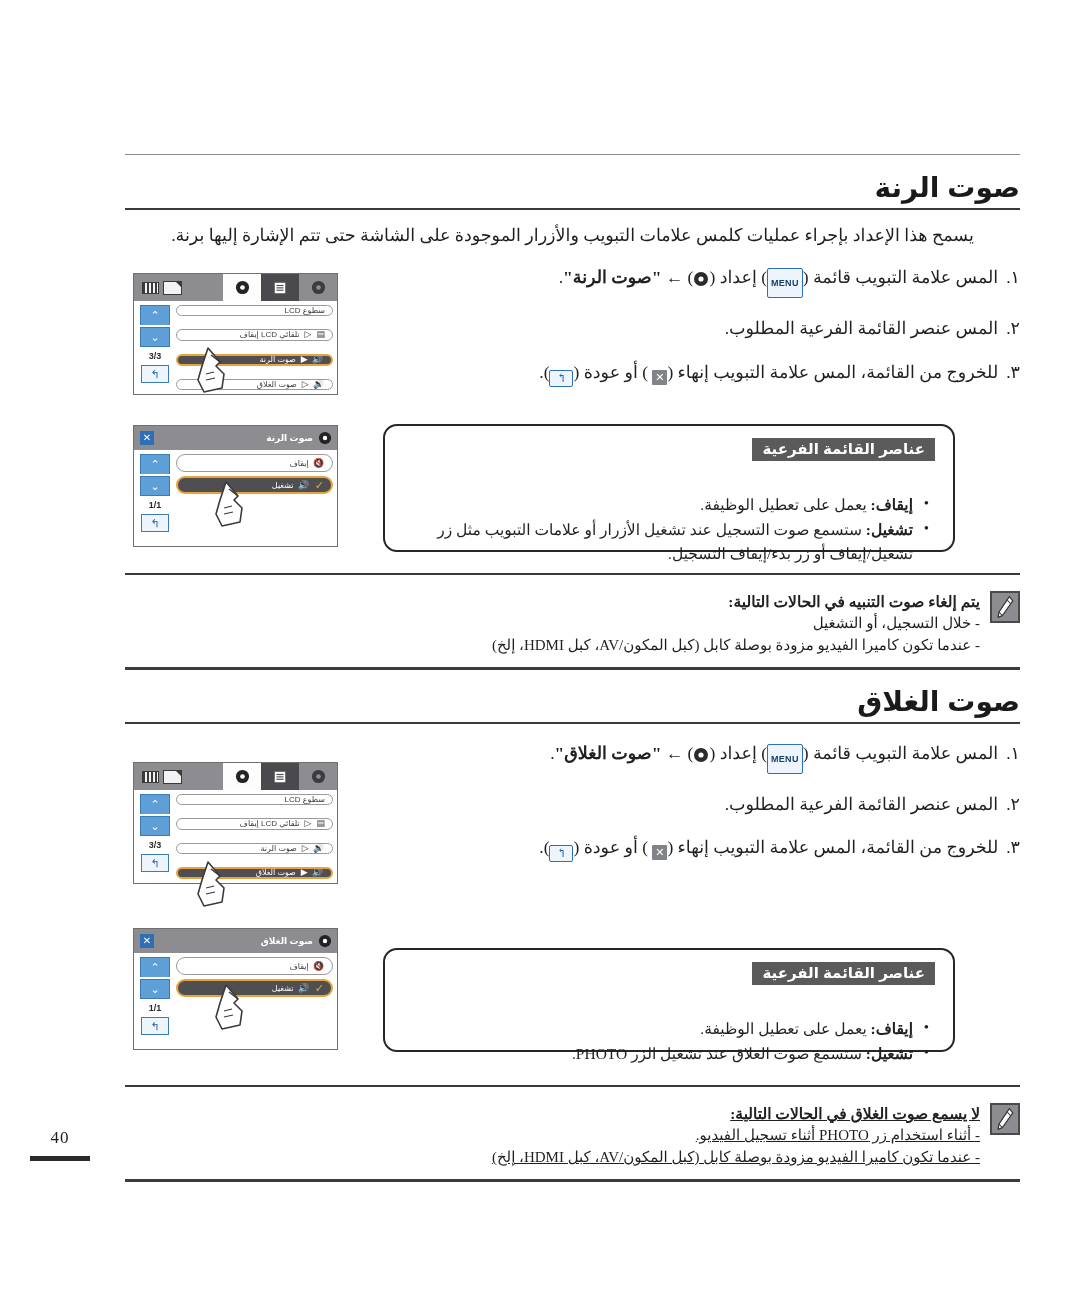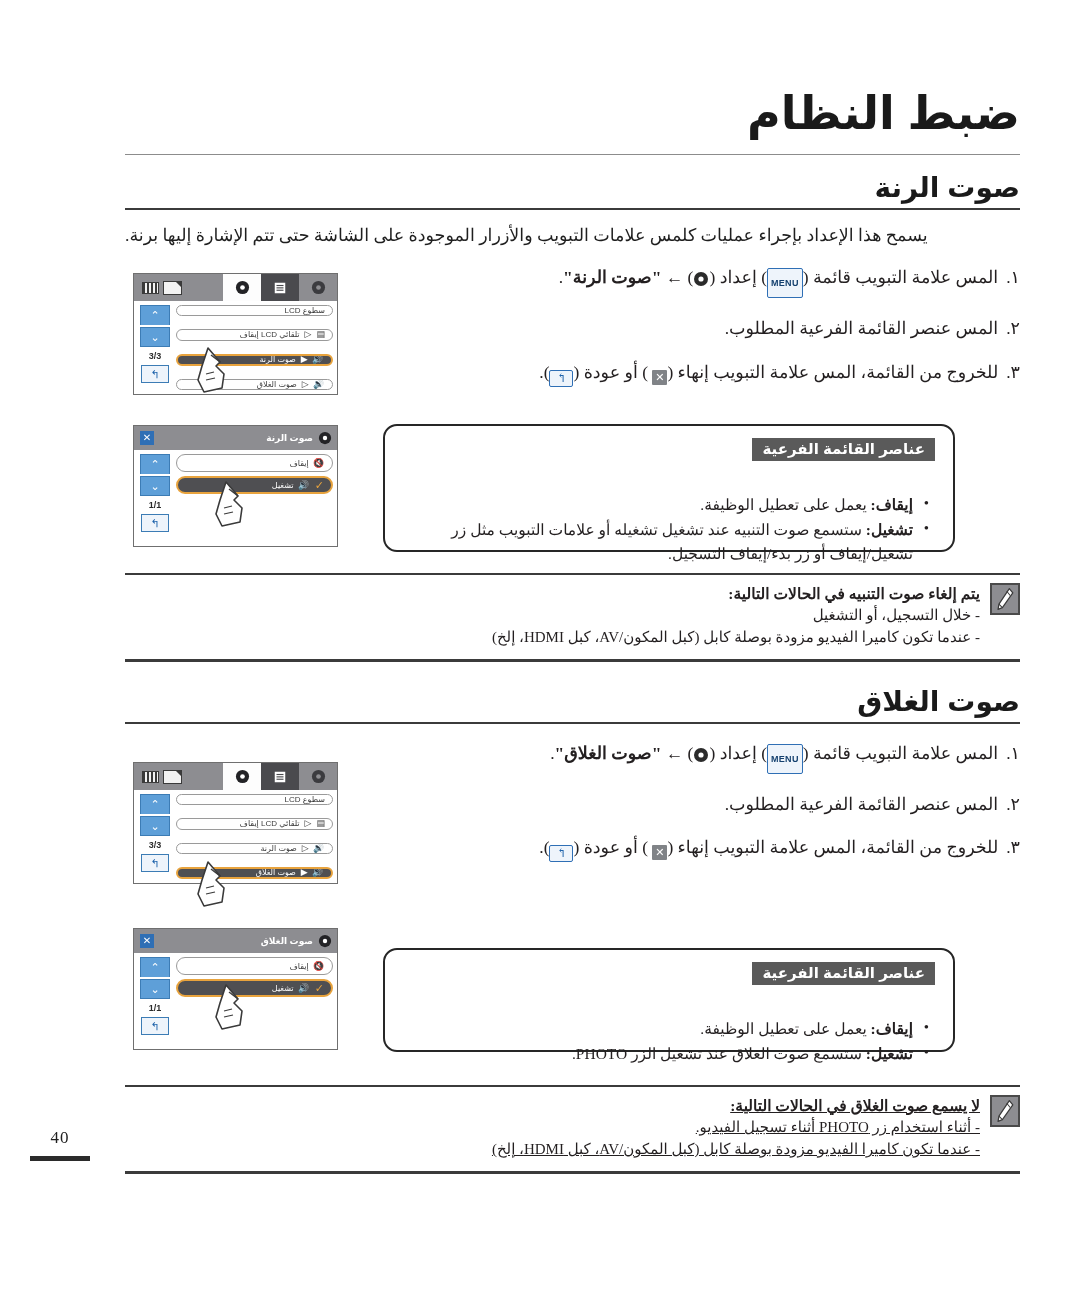--- a/index.html
+++ b/index.html
@@ -64,21 +64,21 @@
     line-height: 1.15;
     white-space: nowrap;
   }
   .section-rule {
     border-top: 2px solid #3b3b3b;
     margin-top: 4px;
   }
   .section-intro {
     margin-top: 12px;
     font-size: 17.5px;
-    text-align: left;
+    text-align: center;
     line-height: 1.5;
     color: #1f1f1f;
   }
 
   
   .steps {
     margin-top: 16px;
     text-align: right;
   }
   .step {
@@ -358,21 +358,21 @@
     font-size: 15px;
   }
 
   
   .warnbox {
     position: absolute;
     left: 125px;
     right: 60px;
     border-top: 2px solid #3b3b3b;
     border-bottom: 3px solid #3b3b3b;
-    padding: 8px 0 10px 0;
+    padding: 16px 0 10px 0;
     box-sizing: border-box;
   }
   .warn-inner {
     display: flex;
     flex-direction: row;
     align-items: flex-start;
     gap: 10px;
     justify-content: flex-start;
   }
   .warn-icon {
@@ -414,21 +414,20 @@
     background: #2b2b2b;
   }
 </style>
 </head>
 <body>
 
 <div class="page">
 
   <div class="page-header">
     <div class="rule"></div>
-    <div class="title">ضبط النظام</div>
   </div>
 
   <div class="section" style="top:172px;">
     <div class="section-title">صوت الرنة</div>
     <div class="section-rule"></div>
     <div class="section-intro">يسمح هذا الإعداد بإجراء عمليات كلمس علامات التبويب والأزرار الموجودة على الشاشة حتى تتم الإشارة إليها برنة.</div>
 
     <div class="steps">
       <div class="step">
         <span class="step-num">١.</span>
@@ -547,21 +546,21 @@
       <path d="M12 36 L21 34" stroke="#3a3a3a" stroke-width="1.2" fill="none"></path>
     </svg>
   </div>
 
   <div class="notebox" style="left:383px; top:424px; width:572px; height:128px;">
     <div style="text-align:right;">
       <span class="notebox-title">عناصر القائمة الفرعية</span>
     </div>
     <ul class="note-list">
       <li><span class="b">إيقاف:</span><span> يعمل على تعطيل الوظيفة.</span></li>
-      <li><span class="b">تشغيل:</span><span> ستسمع صوت التنبيه عند تشغيل تشغيله أو علامات التبويب مثل زر تشغيل/إيقاف أو زر بدء/إيقاف التسجيل.</span></li>
+      <li><span class="b">تشغيل:</span><span> ستسمع صوت التسجيل عند تشغيل الأزرار أو علامات التبويب مثل زر تشغيل/إيقاف أو زر بدء/إيقاف التسجيل.</span></li>
     </ul>
   </div>
 
   <div class="warnbox" style="top:573px;">
     <div class="warn-inner">
       <div class="warn-icon">
         <svg viewBox="0 0 30 32" width="26" height="28" style="display:block;">
           <path d="M20 4 L24 9 L12 26 L7 28 L8 22 Z" fill="#ffffff" stroke="#3a3a3a" stroke-width="1.4" stroke-linejoin="round"></path>
           <path d="M8 22 L12 26" stroke="#3a3a3a" stroke-width="1.2"></path>
           <path d="M17 7 L21 12" stroke="#3a3a3a" stroke-width="1.2"></path>

